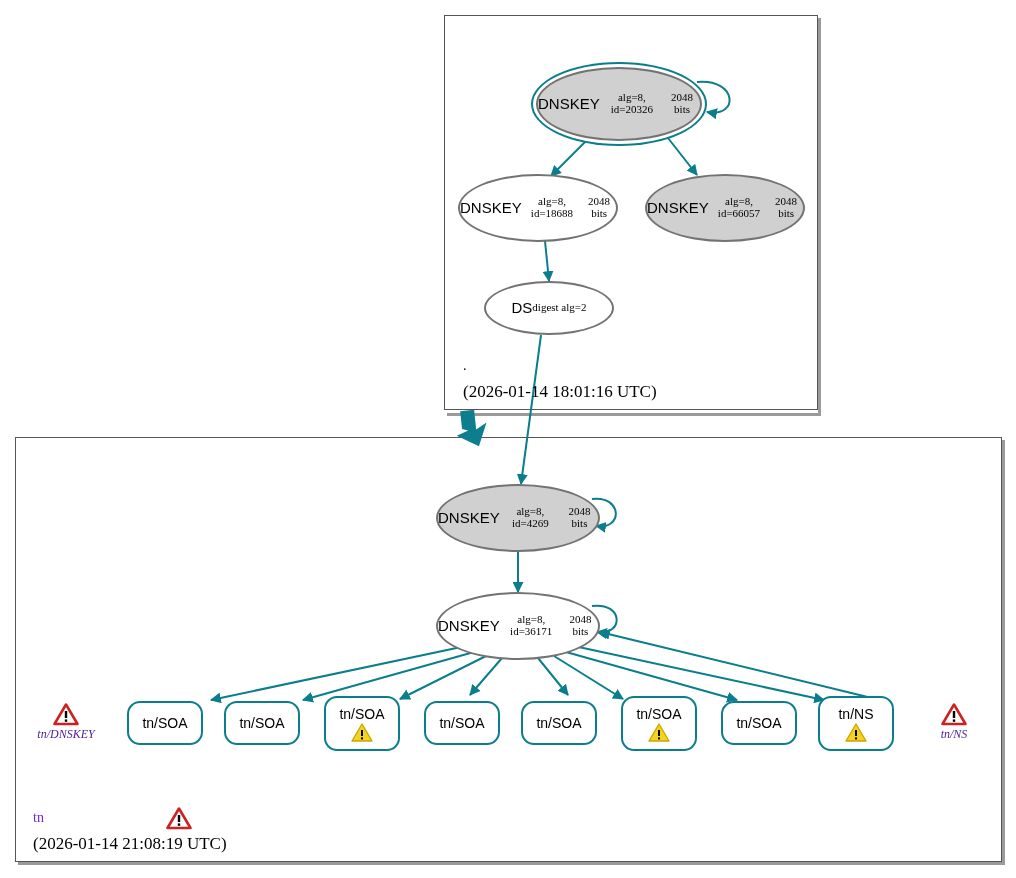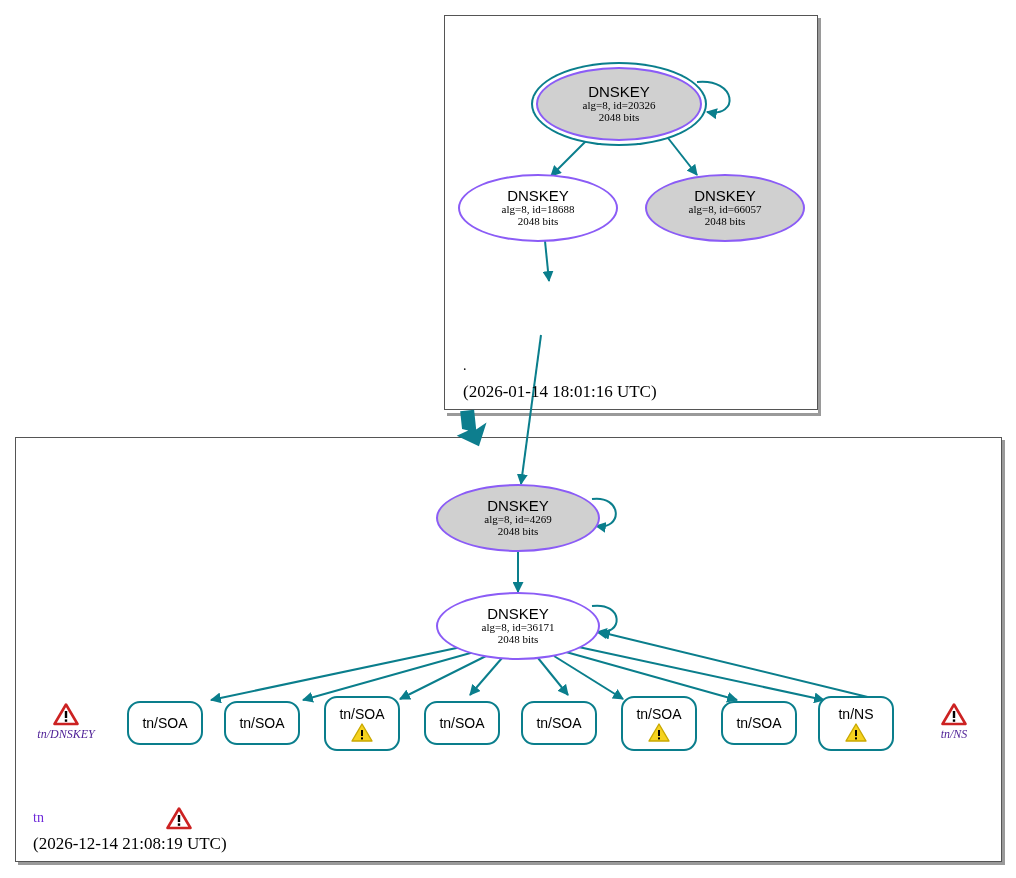--- a/index.html
+++ b/index.html
@@ -6,22 +6,22 @@
   body{
     width:1016px;height:878px;position:relative;overflow:hidden;
     font-family:"Liberation Sans", sans-serif;
     color:#000000;
   }
   #canvas{position:absolute;left:0;top:0;width:1016px;height:878px;}
   svg.layer{position:absolute;left:0;top:0;width:1016px;height:878px;overflow:visible;}
   .zone-box{position:absolute;border:1px solid #555555;background:transparent;box-sizing:border-box;}
   .zone-shadow{position:absolute;background:#9a9a9a;}
   .ellipse{
-    position:absolute;box-sizing:border-box;border:2px solid #8b5cf6;border-radius:50%;
-    display:flex;flex-direction:column;align-items:center;justify-content:center;
+    position:absolute;box-sizing:border-box;border:2px solid #737373;border-radius:50%;
+    display:flex;flex-direction:row;align-items:center;justify-content:center;
     text-align:center;line-height:1.08;
   }
   .ellipse.sep{box-shadow:0 0 0 3px #ffffff, 0 0 0 5px #0a7e8c;}
   .fill-gray{background:#d0d0d0;}
   .fill-white{background:#ffffff;}
   .nm-title{font-size:15px;font-family:"Liberation Sans", sans-serif;}
   .nm-sub{font-size:11px;font-family:"Liberation Serif", serif;}
 
   .rrset{
     position:absolute;box-sizing:border-box;border:2px solid #0a7e8c;border-radius:13px;
@@ -102,20 +102,24 @@
     <span class="nm-sub">alg=8, id=18688</span>
     <span class="nm-sub">2048 bits</span>
   </div>
 
   <div class="ellipse fill-gray" style="left:645px;top:174px;width:160px;height:68px;">
     <span class="nm-title">DNSKEY</span>
     <span class="nm-sub">alg=8, id=66057</span>
     <span class="nm-sub">2048 bits</span>
   </div>
 
+  <div class="ellipse fill-white" style="left:484px;top:281px;width:130px;height:54px;">
+    <span class="nm-title">DS</span>
+    <span class="nm-sub">digest alg=2</span>
+  </div>
 
   <div class="dot-label" style="left:463px;top:358px;">.</div>
   <div class="zone-time" style="left:463px;top:382px;">(2026-01-14 18:01:16 UTC)</div>
 
   <div class="ellipse fill-gray" style="left:436px;top:484px;width:164px;height:68px;">
     <span class="nm-title">DNSKEY</span>
     <span class="nm-sub">alg=8, id=4269</span>
     <span class="nm-sub">2048 bits</span>
   </div>
 
@@ -189,15 +193,15 @@
     </svg>
     <span class="cap">tn/NS</span>
   </div>
 
   <div class="zone-label" style="left:33px;top:810px;">tn</div>
   <svg style="position:absolute;left:166px;top:807px;" width="26" height="23" viewBox="0 0 26 23">
     <path d="M13 1.5 L24.5 21 L1.5 21 Z" fill="#ffffff" stroke="#cc2222" stroke-width="2.6" stroke-linejoin="round"></path>
     <rect x="11.8" y="8" width="2.4" height="7" fill="#000"></rect>
     <rect x="11.8" y="16.4" width="2.4" height="2.4" fill="#000"></rect>
   </svg>
-  <div class="zone-time" style="left:33px;top:834px;">(2026-12-14 21:08:19 UTC)</div>
+  <div class="zone-time" style="left:33px;top:834px;">(2026-01-14 21:08:19 UTC)</div>
 
 </div>
 
 </body></html>

